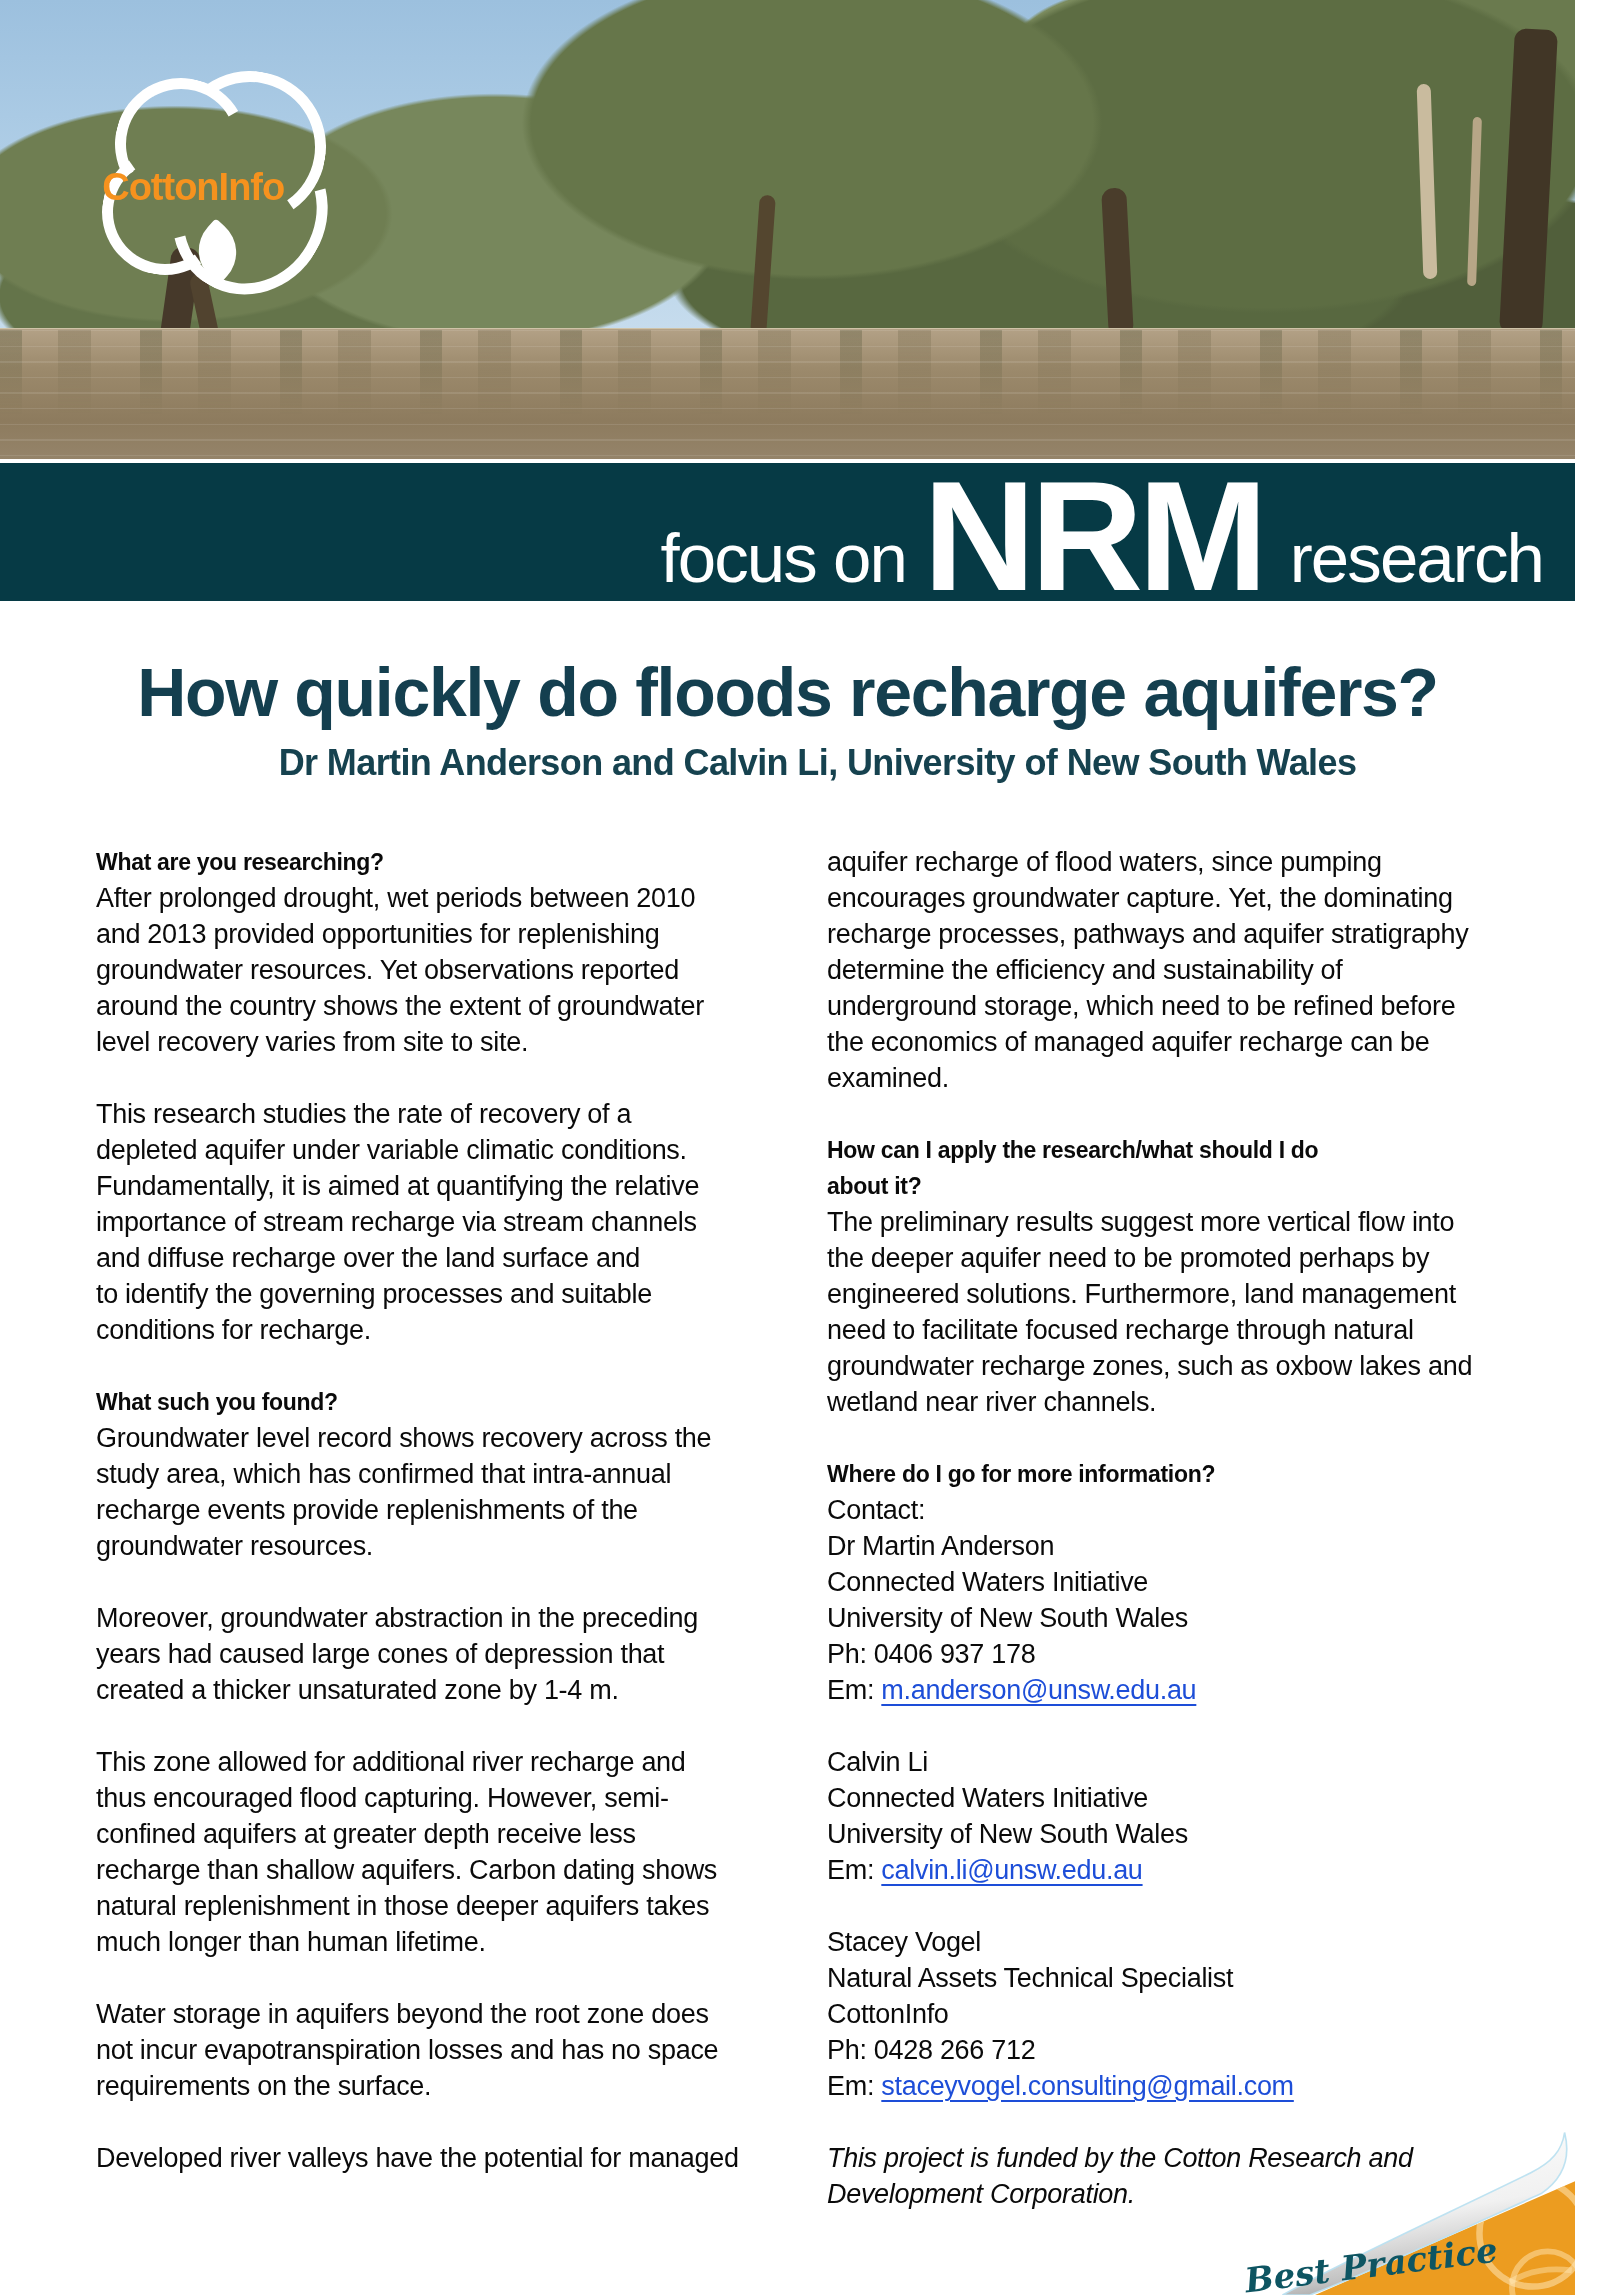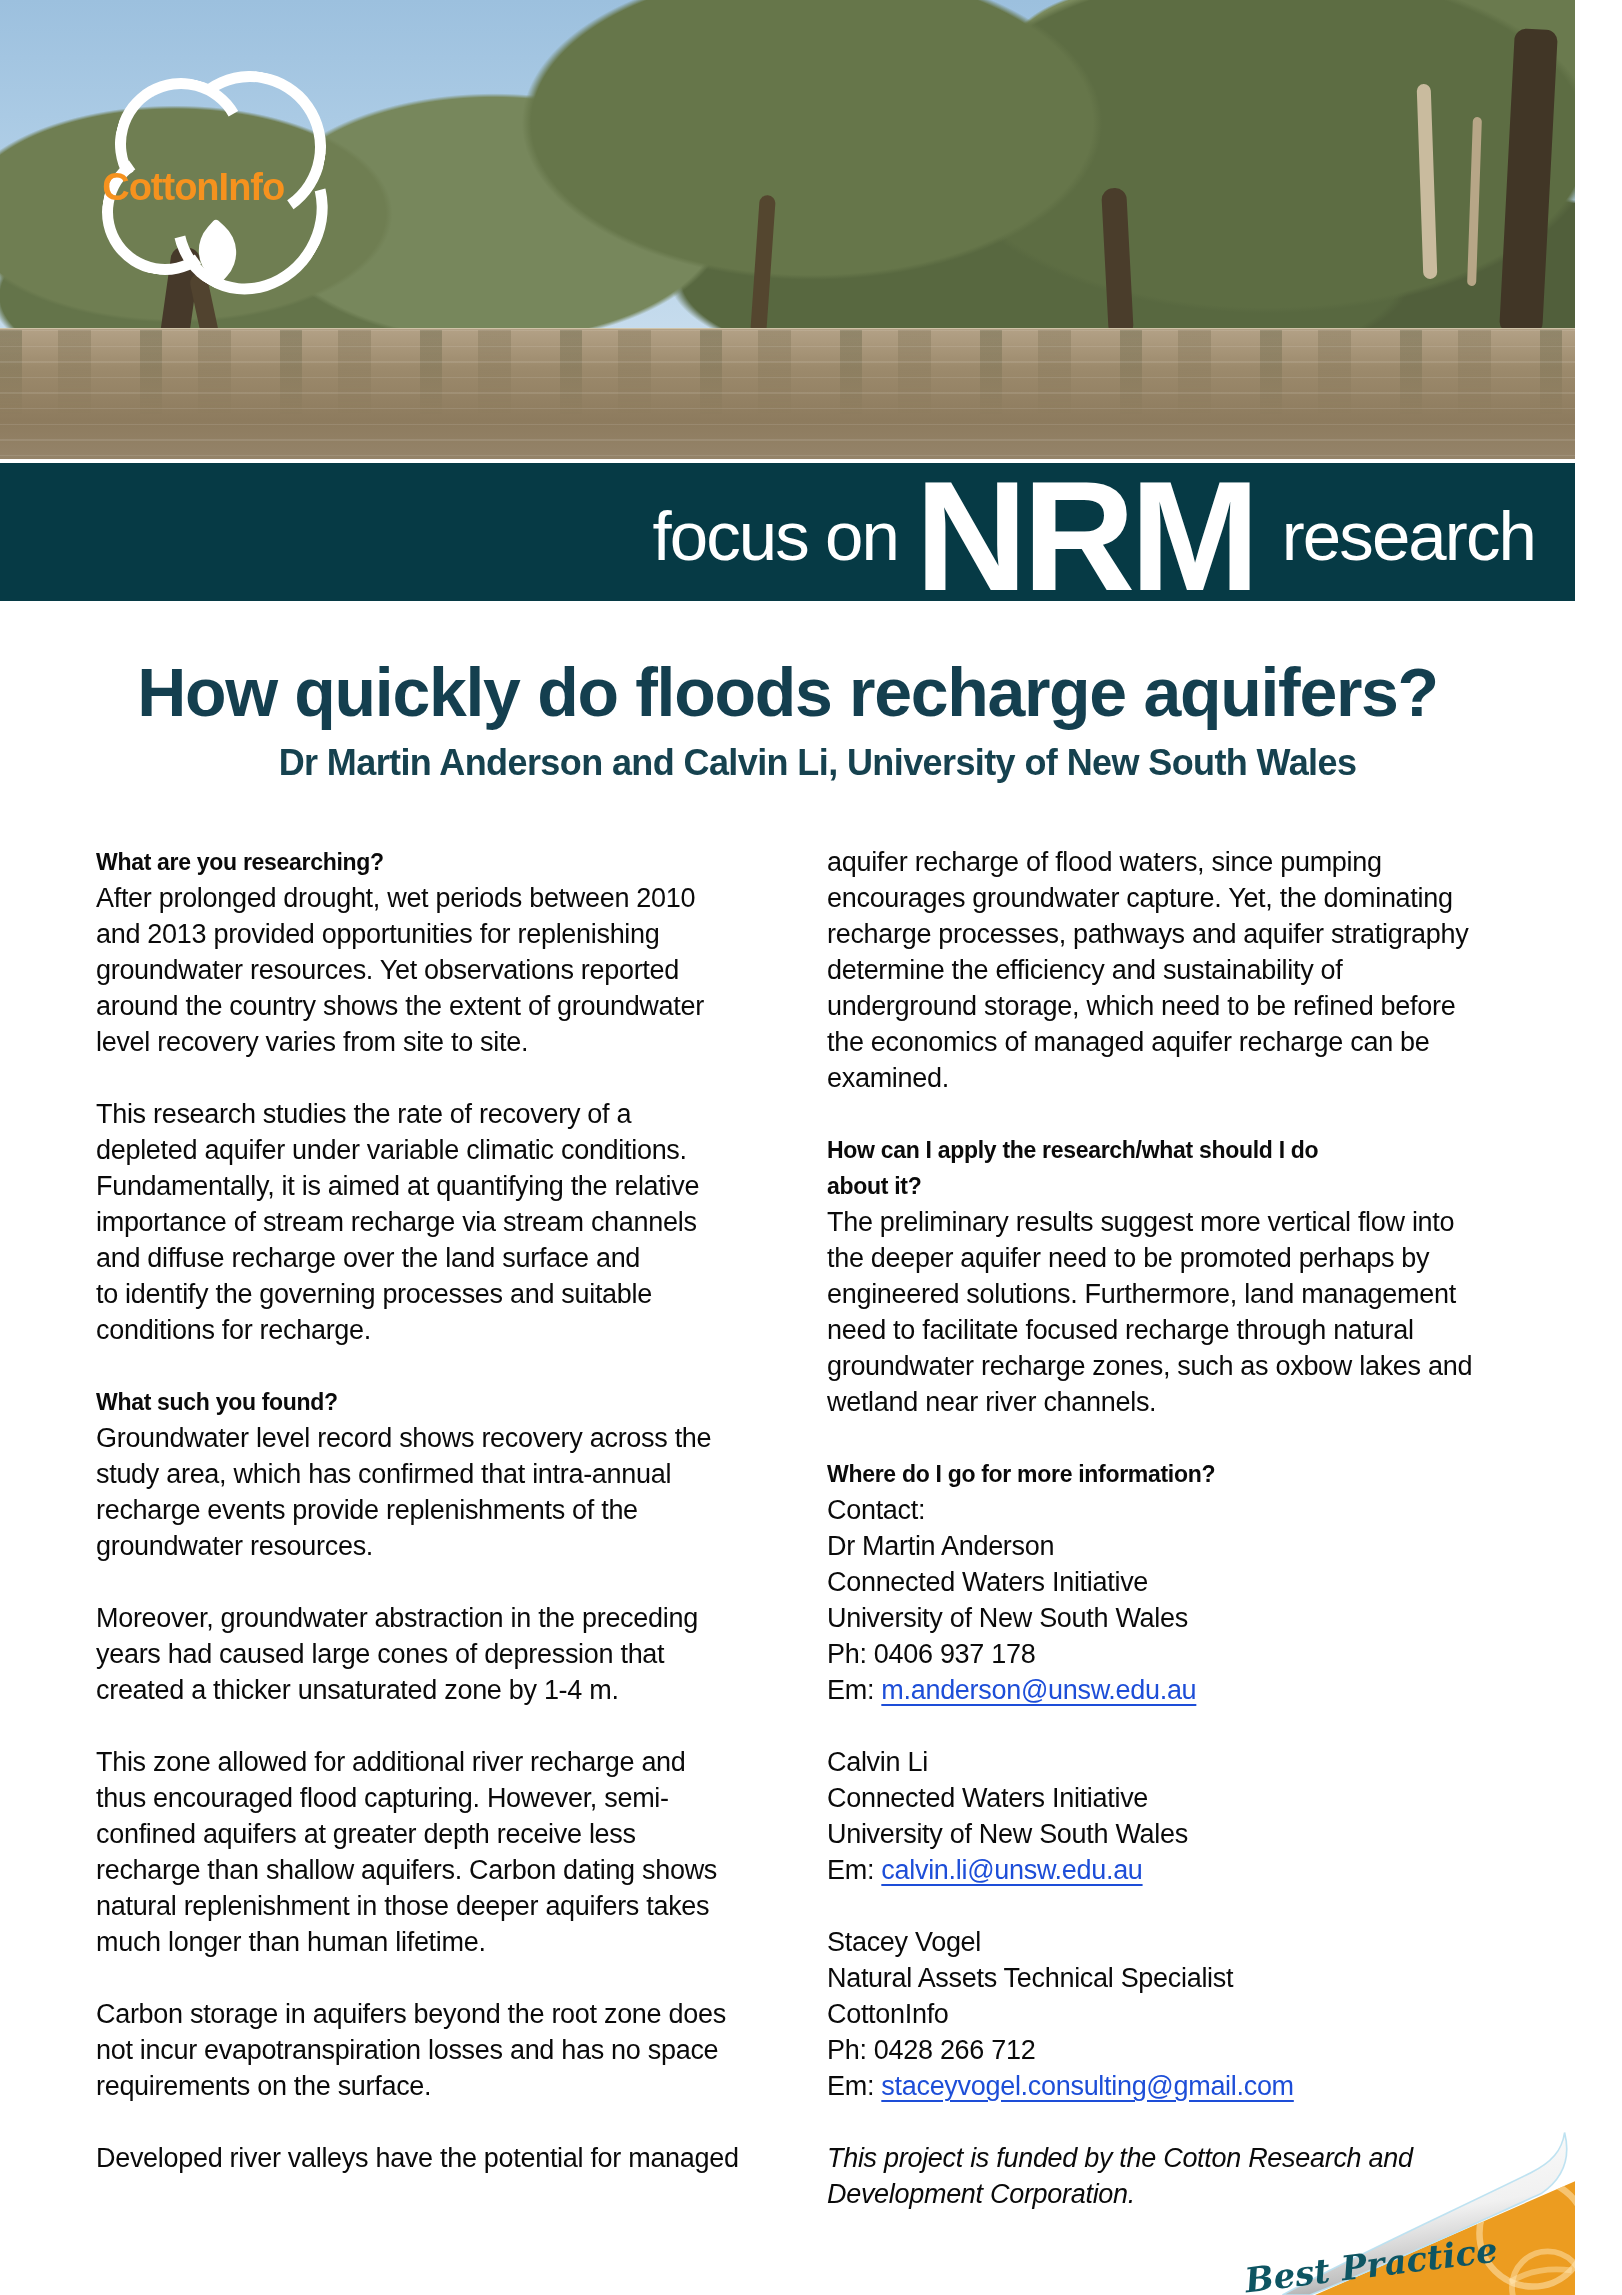--- a/index.html
+++ b/index.html
@@ -53,21 +53,21 @@
   .a2 { width:130px; height:130px; left:77px; top:0;     border-top-color:#fff; border-right-color:#fff; transform:rotate(10deg); }
   .a3 { width:104px; height:104px; left:5.2px;   top:78px; border-left-color:#fff; border-bottom-color:#fff; transform:rotate(10deg); }
   .a4 { width:130px; height:143px; left:77px; top:60px;  border-right-color:#fff; border-bottom-color:#fff; transform:rotate(30deg); }
   .leaf { position:absolute; left:97px; top:157px; width:47px; height:47px; background:#fff;
     border-radius:8% 75% 8% 75%; transform:rotate(42deg); }
   .logo-text { position:absolute; left:5.2px; top:95px; font-size:38px; font-weight:bold;
     color:#F6921E; letter-spacing:-1px; }
 
   
   .strap { position:absolute; left:0; top:463px; width:100%; height:138px; background:#063a45; }
-  .strap-text { position:absolute; right:40px; bottom:2.6px; display:flex; align-items:center; color:#fff; white-space:pre; }
+  .strap-text { position:absolute; right:32px; bottom:2.6px; display:flex; align-items:flex-end; color:#fff; white-space:pre; }
   .strap-prefix, .strap-suffix { font-size:69px; font-weight:400; letter-spacing:-1.9px; }
   .strap-highlight { font-size:156px; font-weight:bold; letter-spacing:-5.2px; line-height:.80; margin:0 27px 0 17px; }
 
   
   .title { position:absolute; left:0; top:653px; width:100%; text-align:center;
     font-size:68px; font-weight:bold; letter-spacing:-1.3px; color:#143f4f; }
   .byline { position:absolute; left:0; top:742px; width:100%; text-align:center;
     font-size:36px; font-weight:bold; letter-spacing:-0.6px; color:#16424f;margin-left:30px; }
 
   
@@ -147,21 +147,21 @@
 groundwater resources.</p>
       <p>Moreover, groundwater abstraction in the preceding
 years had caused large cones of depression that
 created a thicker unsaturated zone by 1-4 m.</p>
       <p>This zone allowed for additional river recharge and
 thus encouraged flood capturing. However, semi-
 confined aquifers at greater depth receive less
 recharge than shallow aquifers. Carbon dating shows
 natural replenishment in those deeper aquifers takes
 much longer than human lifetime.</p>
-      <p>Carbon storage in aquifers beyond the root zone does
+      <p>Water storage in aquifers beyond the root zone does
 not incur evapotranspiration losses and has no space
 requirements on the surface.</p>
       <p>Developed river valleys have the potential for managed</p>
     </div>
   <div class="col col-right">
       <p>aquifer recharge of flood waters, since pumping
 encourages groundwater capture. Yet, the dominating
 recharge processes, pathways and aquifer stratigraphy
 determine the efficiency and sustainability of
 underground storage, which need to be refined before

